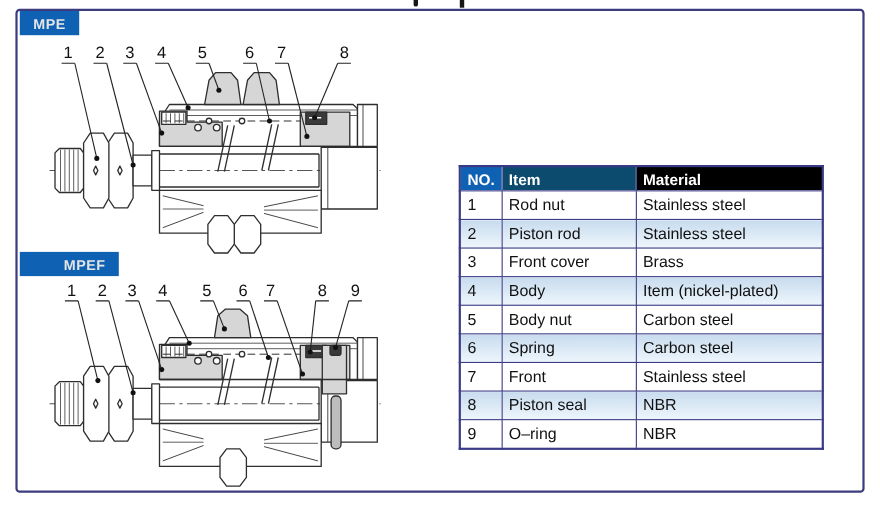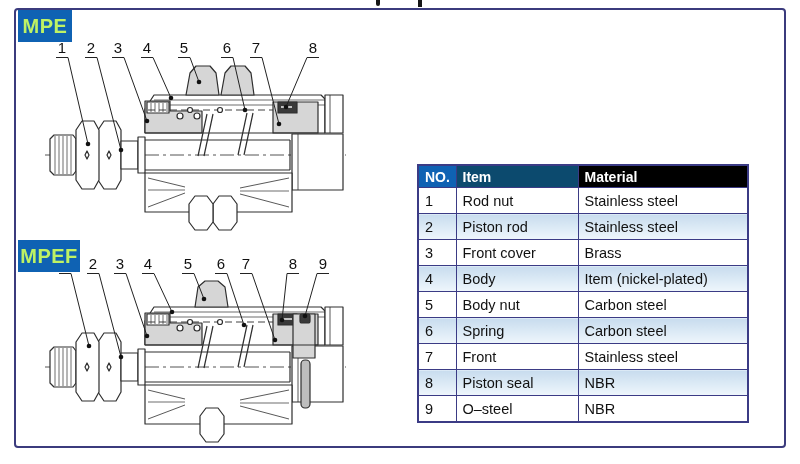--- a/index.html
+++ b/index.html
@@ -1,27 +1,27 @@
 <!DOCTYPE html>
 <html><head>
 <meta charset="utf-8">
 <style>
   html,body{margin:0;padding:0;background:#fff;}
   .stage{position:relative;width:800px;height:464px;background:#ffffff;
          font-family:"Liberation Sans",sans-serif;overflow:hidden;}
   .frame{position:absolute;left:14px;top:8px;width:772px;height:440px;
          box-sizing:border-box;border:2px solid #3b3b7d;border-radius:4px;background:#fff;}
-  .badge{position:absolute;height:32px;display:flex;align-items:center;justify-content:center;
-         color:#bef264;font-weight:bold;font-size:20px;letter-spacing:.5px;z-index:3;}
+  .badge{position:absolute;height:22px;display:flex;align-items:center;justify-content:center;
+         color:#e5e5e5;font-weight:bold;font-size:13px;letter-spacing:.5px;z-index:3;}
   .badge-mpe{left:18px;top:10px;width:54px;}
-  .badge-mpef{left:18px;top:240px;width:62px;}
+  .badge-mpef{left:18px;top:229px;width:62px;padding-left:28px;}
   .diagram{position:absolute;z-index:2;}
   .svg-mpe{left:40px;top:36px;}
   .svg-mpef{left:40px;top:252px;}
-  .mat-table{position:absolute;left:417px;top:164px;width:330px;border-collapse:collapse;
+  .mat-table{position:absolute;left:417px;top:150px;width:330px;border-collapse:collapse;
              table-layout:fixed;z-index:2;padding-left:46px;}
   .mat-table th,.mat-table td{border:1px solid #3b3b85;padding:0 2px 0 6px;overflow:hidden;
              white-space:nowrap;text-align:left;vertical-align:middle;}
   .mat-table th{height:21px;color:#fff;font-size:14px;font-weight:bold;}
   .mat-table td{height:25px;font-size:14.5px;color:#111;background:#fff;}
   .mat-table tr.alt td{background:linear-gradient(#c8dcee,#eef6fc);}
   .mat-table{border:2px solid #3b3b85;}
   .frag{position:absolute;background:#161616;z-index:4;}
   .frag-a{left:376px;top:0;width:4px;height:6px;border-radius:0 0 3px 3px;}
   .frag-b{left:418px;top:0;width:4px;height:7px;}
@@ -274,18 +274,18 @@
           <td>Front</td>
           <td>Stainless steel</td>
         </tr>
         <tr class="alt">
           <td>8</td>
           <td>Piston seal</td>
           <td>NBR</td>
         </tr>
         <tr>
           <td>9</td>
-          <td>O–steel</td>
+          <td>O–ring</td>
           <td>NBR</td>
         </tr>
       </tbody>
   </table>
 </div>
 
 </body></html>

